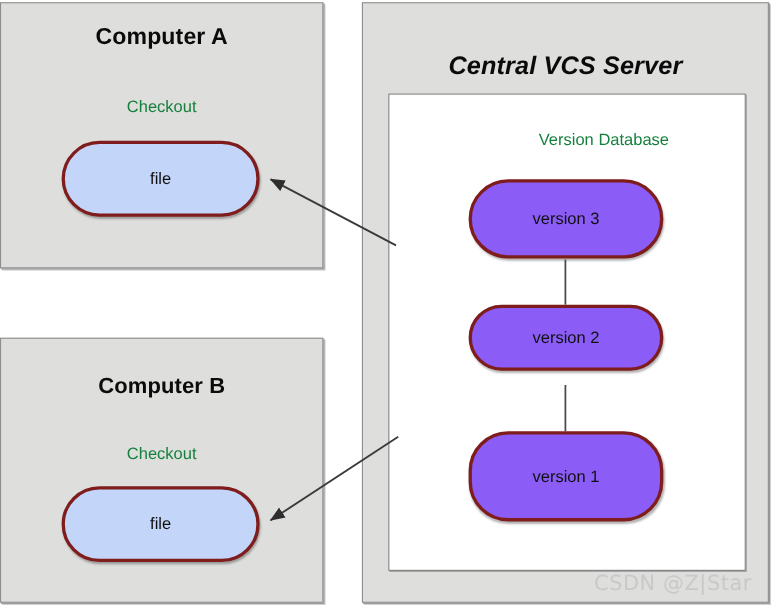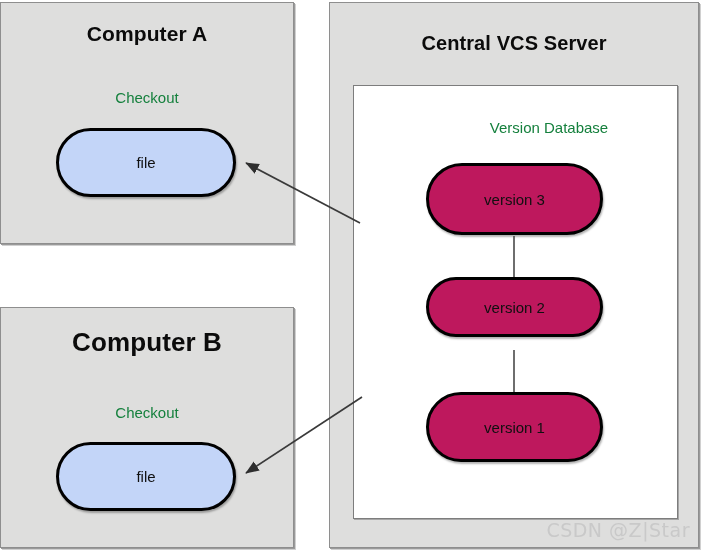--- a/index.html
+++ b/index.html
@@ -44,22 +44,22 @@
   
   .panel-title {
     position: absolute;
     left: 0; right: 0;
     text-align: center;
     font-weight: bold;
     color: #0b0b0b;
     letter-spacing: 0.1px;
   }
   #title-computer-a { top: 22px;  font-size: 21px; }
-  #title-computer-b { top: 327px; font-size: 26px; }
-  #title-server     { top: 32px;  font-size: 20px; }
+  #title-computer-b { top: 340px; font-size: 20px; }
+  #title-server     { top: 46px;  font-size: 23px; font-style: italic; }
 
   .sub-label {
     position: absolute;
     left: 0; right: 0;
     text-align: center;
     font-size: 15px;
     color: #15803d;
   }
   #label-checkout-a { top: 89px;  }
   #label-checkout-b { top: 404px; }
@@ -73,53 +73,52 @@
     background: #ffffff;
     border: 1px solid #7d7d7d;
     box-sizing: border-box;
     box-shadow: 1px 1px 0 0 #a6a6a6;
   }
 
   
   .node {
     position: absolute;
     box-sizing: border-box;
-    border: 3px solid #000000;
+    border: 3px solid #7f1d1d;
     border-radius: 36px;
     display: flex;
     align-items: center;
     justify-content: center;
     font-size: 15px;
     color: #101010;
     box-shadow: 1px 2px 2px rgba(0,0,0,0.30);
   }
   .node.file    { background: #c3d5f8; }
-  .node.version { background: #be185d; }
+  .node.version { background: #8b5cf6; }
 
   #node-file-a { left: 56px;  top: 128px; width: 180px; height: 69px; }
   #node-file-b { left: 56px;  top: 442px; width: 180px; height: 69px; }
 
   #node-version-3 { left: 426px; top: 163px; width: 177px; height: 72px; }
   #node-version-2 { left: 426px; top: 277px; width: 177px; height: 60px; }
-  #node-version-1 { left: 426px; top: 392px; width: 177px; height: 70px; }
+  #node-version-1 { left: 426px; top: 392px; width: 177px; height: 82px; }
 
   
   #connectors {
     position: absolute;
     left: 0; top: 0;
     width: 701px; height: 550px;
     pointer-events: none;
   }
 
   
   #watermark {
     position: absolute;
     left: 540px; top: 519px;
     width: 150px;
-    text-align: right;
     font-size: 19px;
     color: #c9c9c9;
     letter-spacing: 0.5px;
     font-family: "DejaVu Sans", sans-serif;
   }
 </style>
 </head>
 <body>
 
 <div id="canvas">

